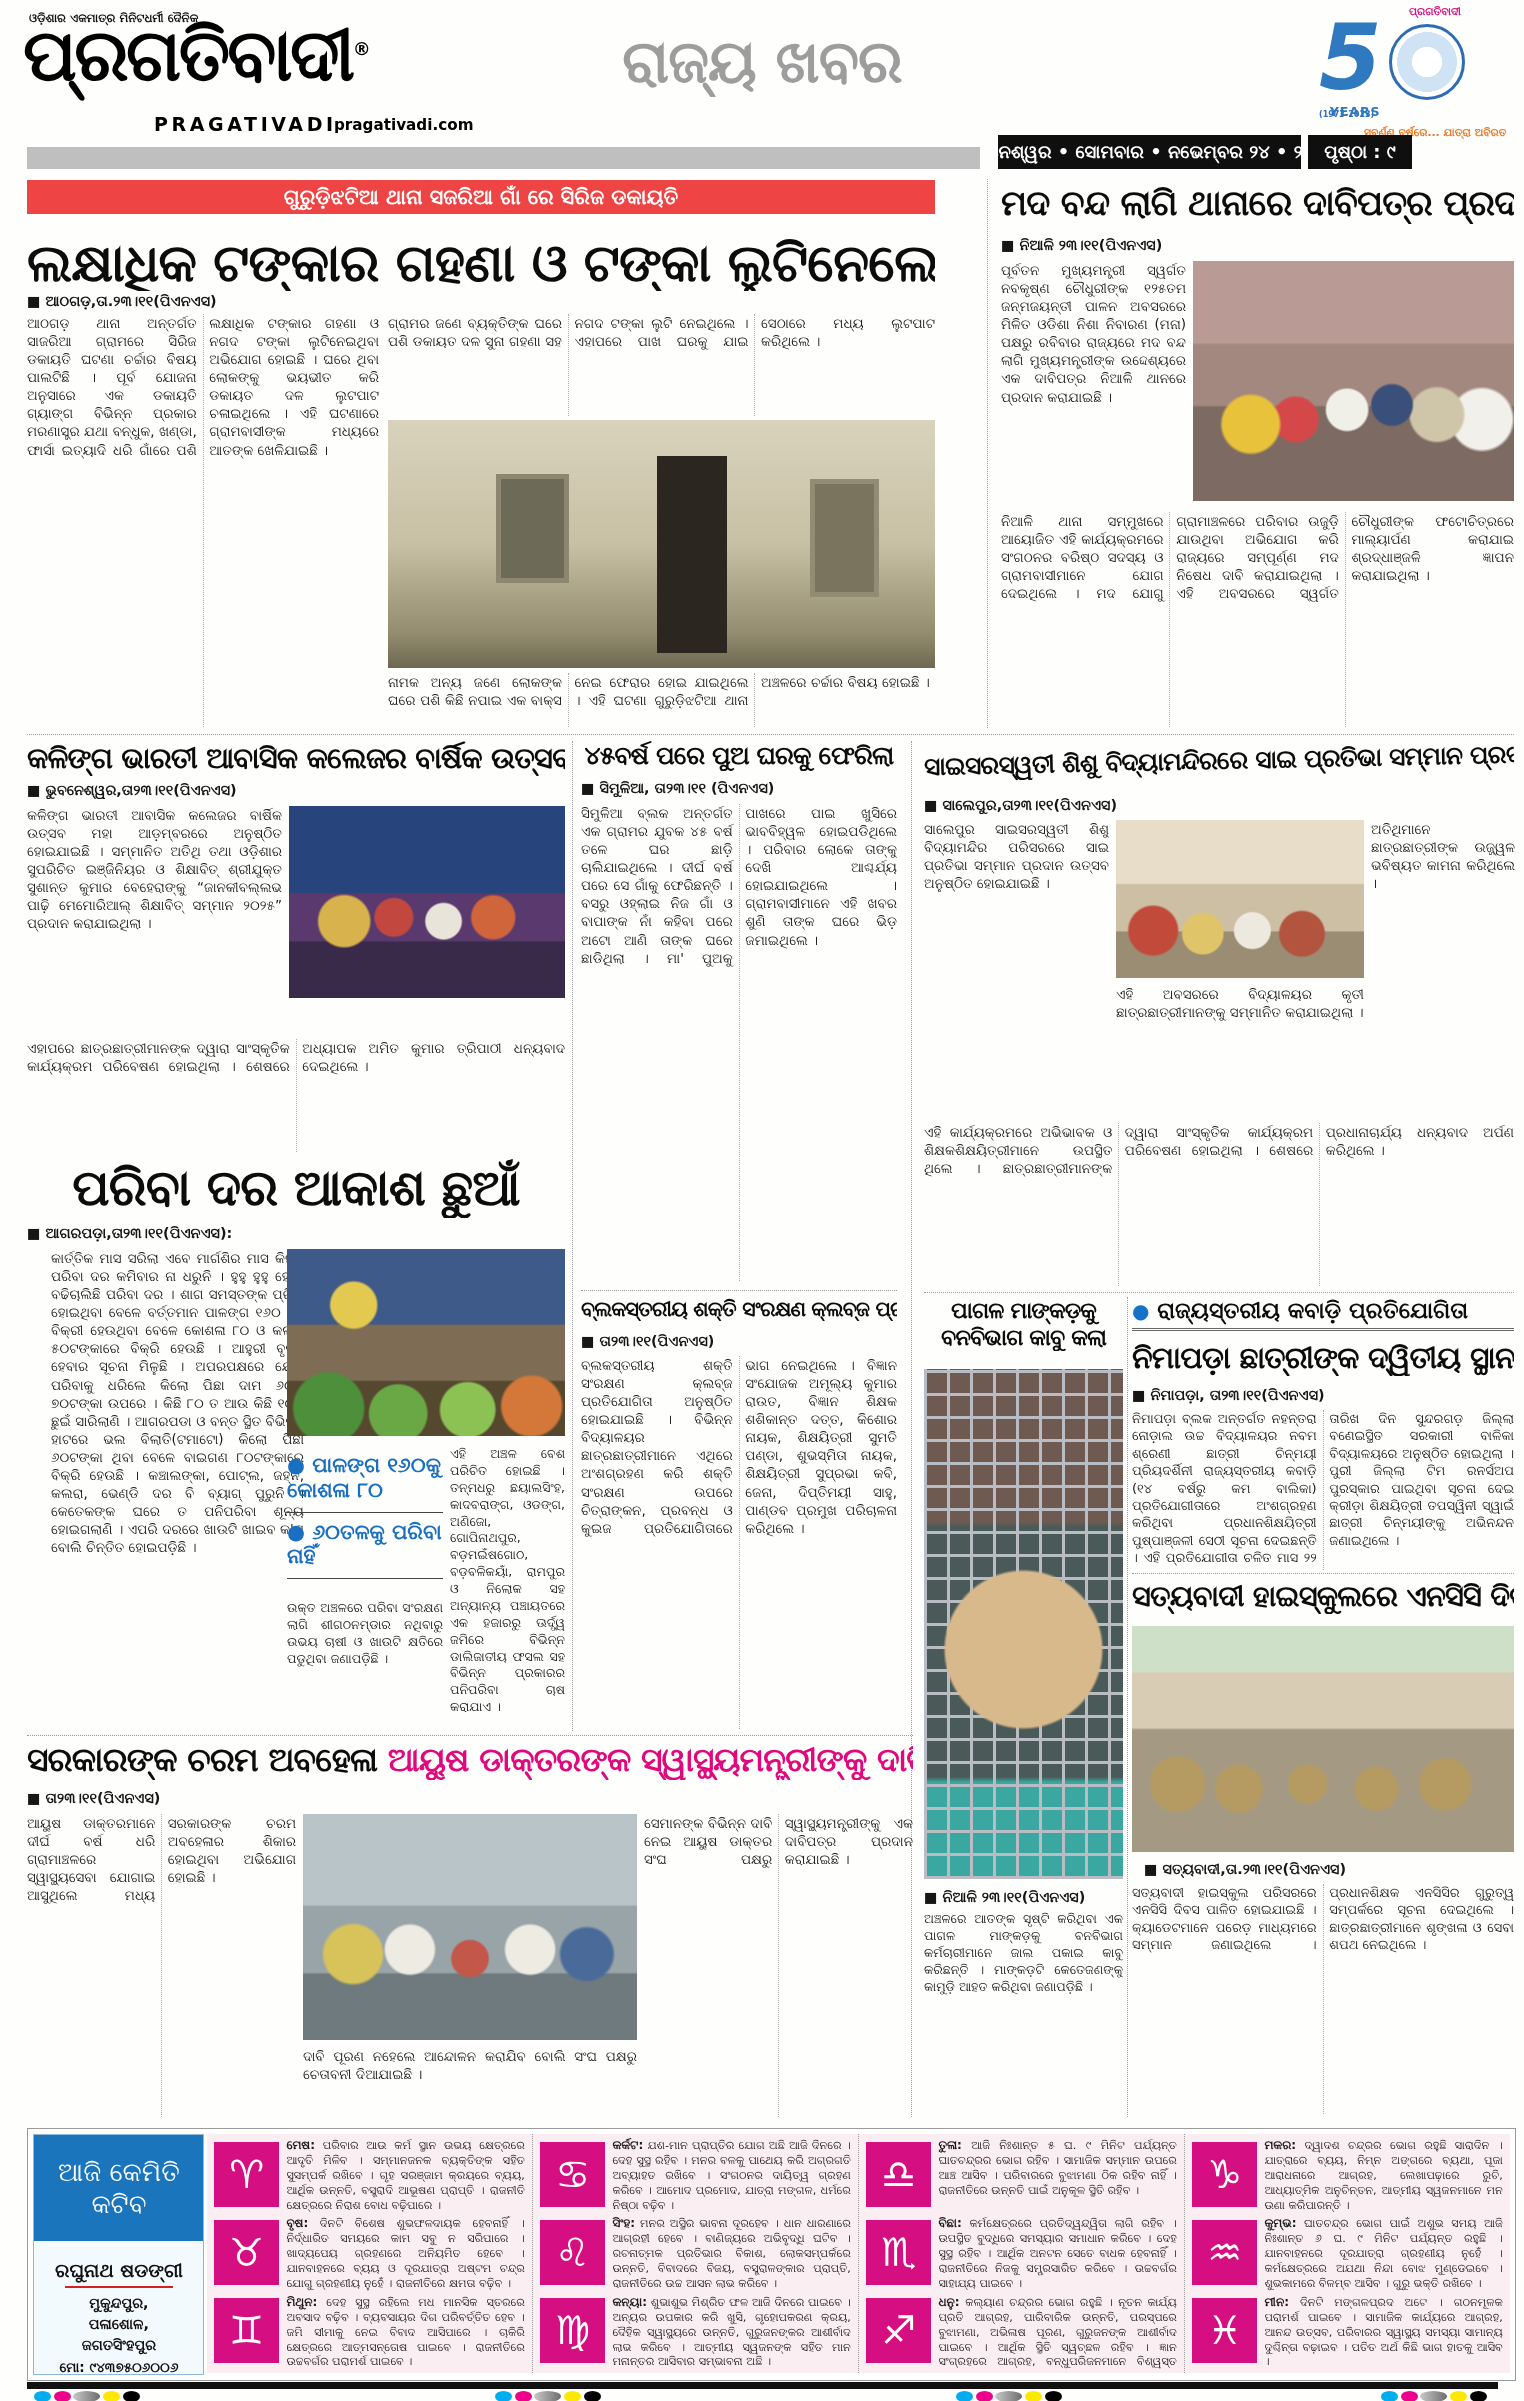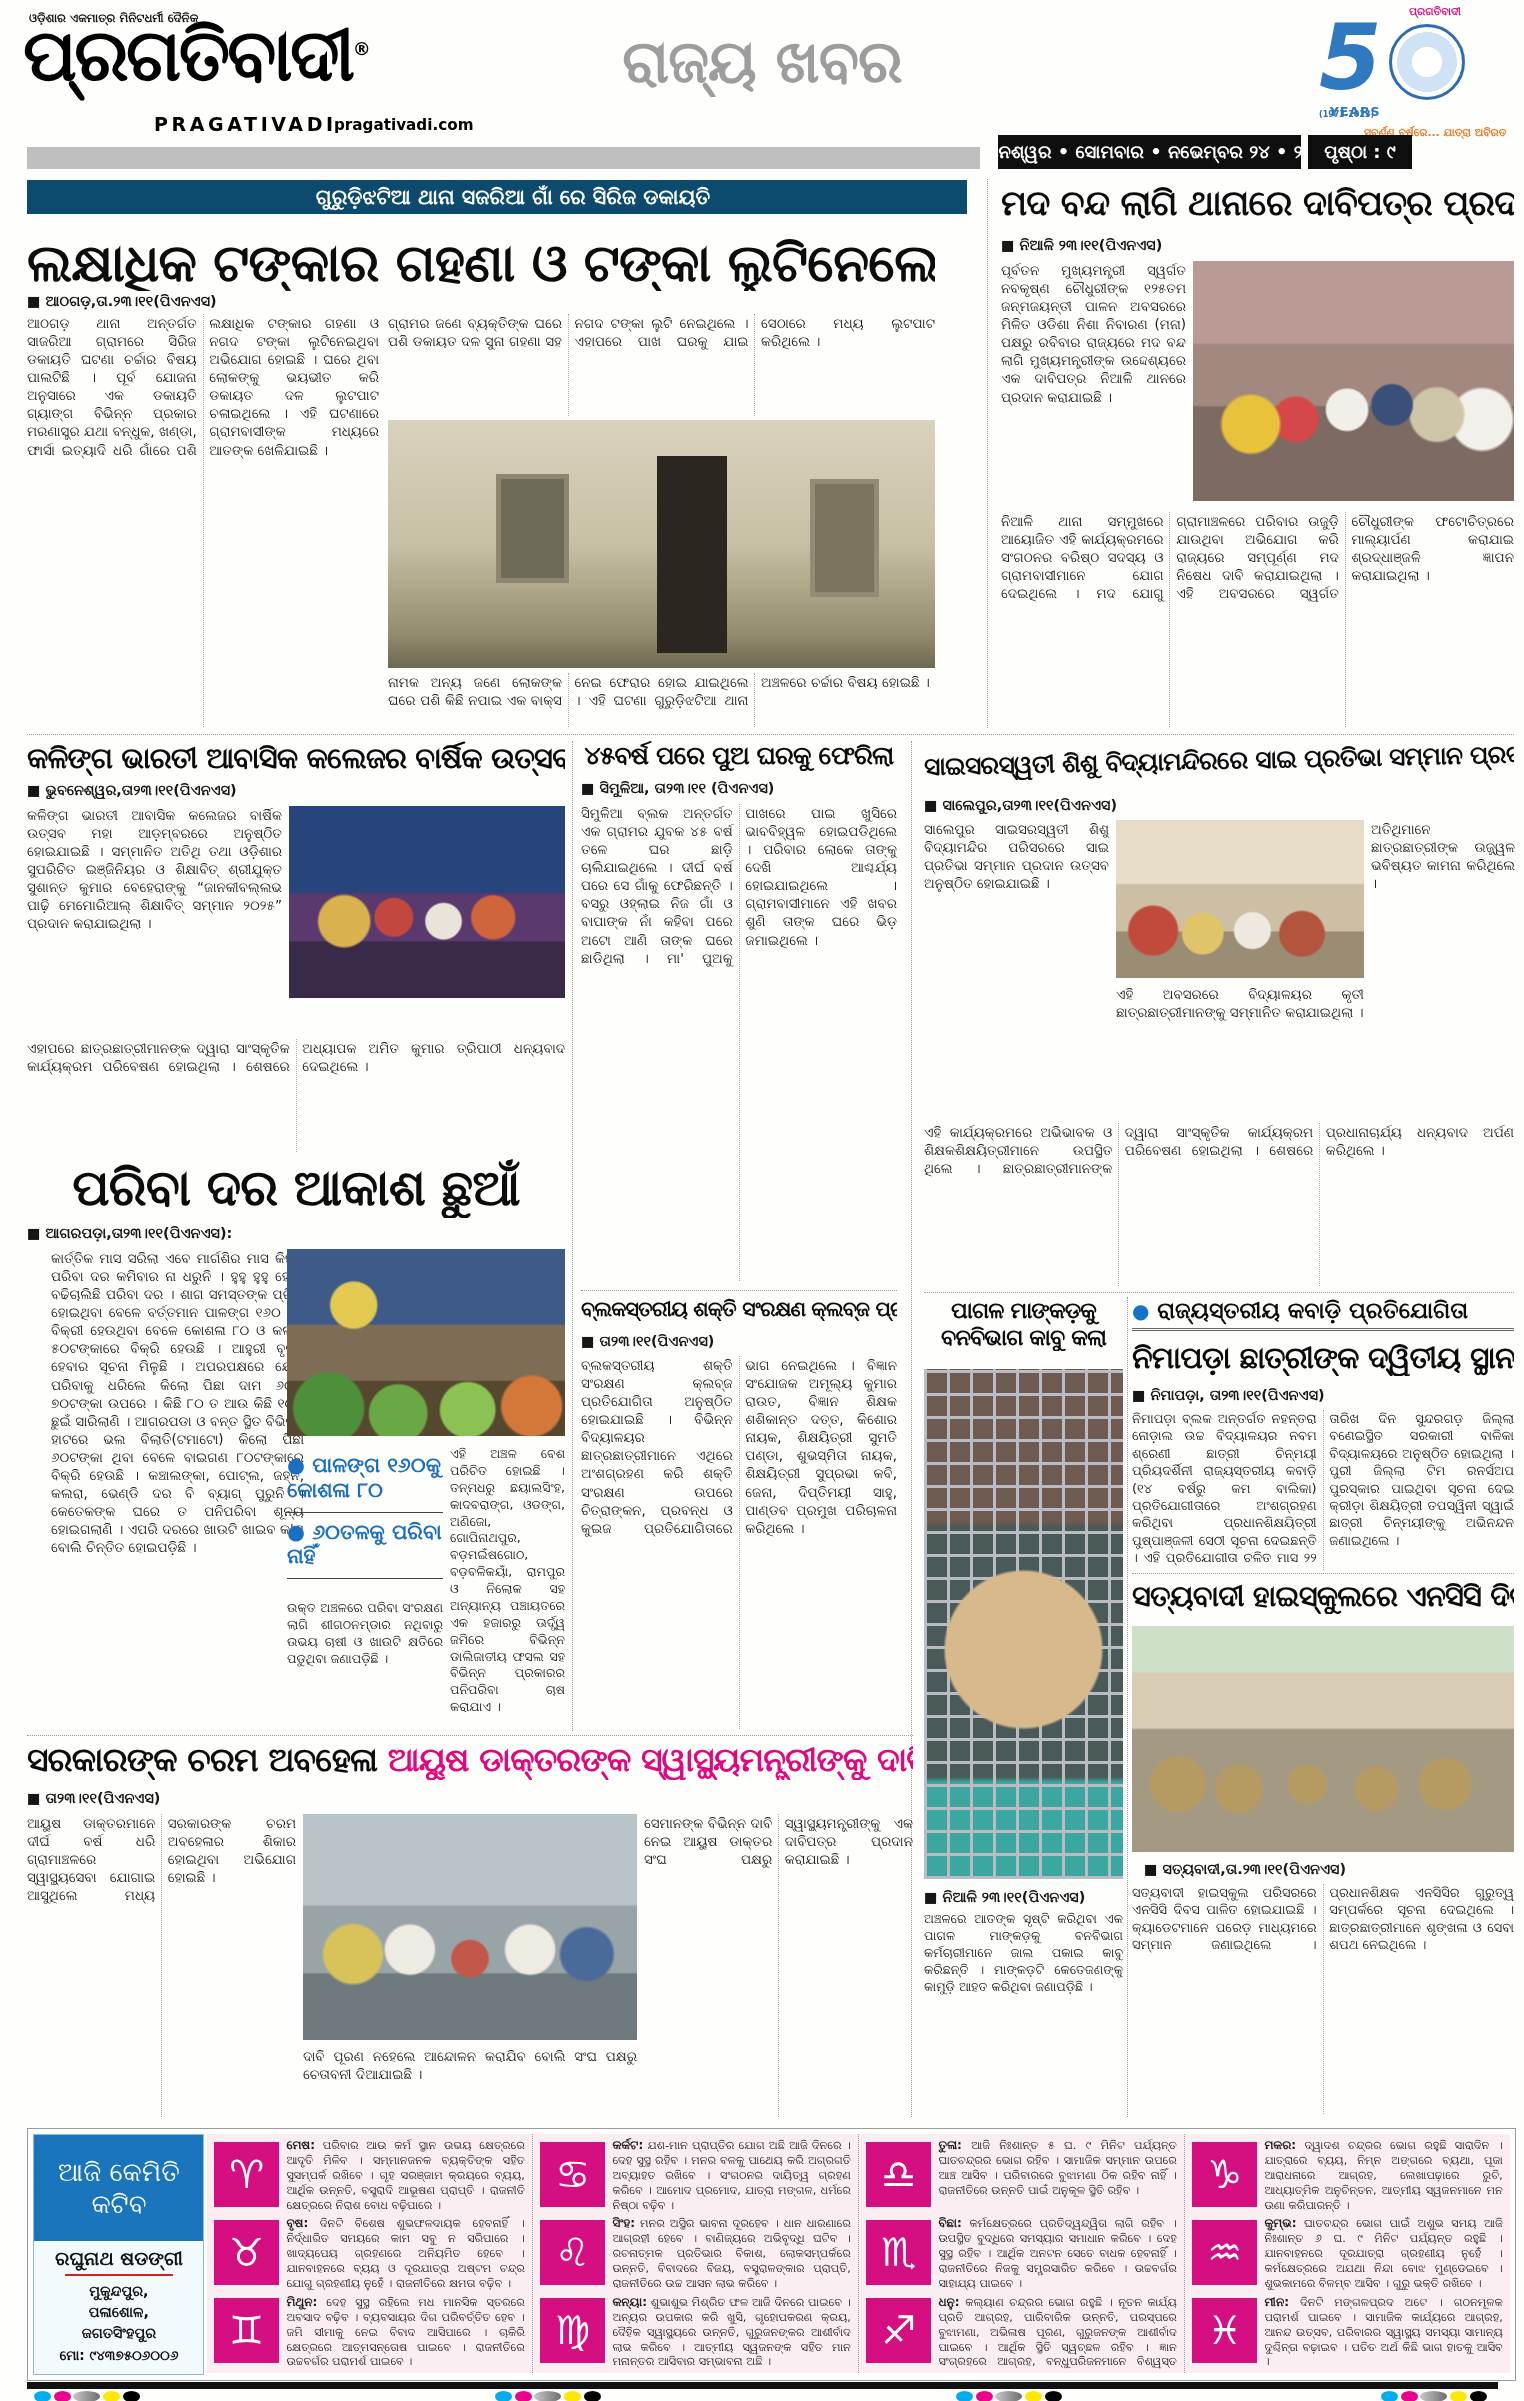--- a/index.html
+++ b/index.html
@@ -35,22 +35,22 @@
              font-style:italic;line-height:1;}
   .l50-seal{position:absolute;left:70px;top:20px;width:70px;height:70px;border-radius:50%;
             border:3.6px solid #2e6db4;background:
             radial-gradient(circle at 50% 50%, #ffffff 0 30%, #cfe3f5 31% 60%, #ffffff 61%);}
   .l50-range{position:absolute;left:0px;top:106px;font-size:8px;color:#2e6db4;font-weight:700;}
   .l50-years{position:absolute;left:10.8px;top:100px;font-size:12.6px;font-weight:900;color:#2e79c0;letter-spacing:0.9px;}
   .l50-slogan{position:absolute;left:45px;top:122px;font-size:10.8px;font-weight:700;color:#e87722;white-space:nowrap;}
 
   
   #st-main{left:27px;top:178px;width:908px;height:553px;}
-  #st-main .kicker{position:absolute;left:0;top:1.8px;width:100%;height:34px;background:#0c4a6e;color:#fff;
-     display:flex;align-items:center;justify-content:center;font-size:20.6px;font-weight:800;overflow:hidden;white-space:nowrap;padding-left:32px;}
+  #st-main .kicker{position:absolute;left:0;top:1.8px;width:100%;height:34px;background:#ef4444;color:#fff;
+     display:flex;align-items:center;justify-content:center;font-size:20.6px;font-weight:800;overflow:hidden;white-space:nowrap;}
   #st-main .hl{position:absolute;left:0;top:41px;width:100%;font-size:52px;line-height:1.08;text-align:right;margin-top:16px;}
   #st-main .byl{position:absolute;left:0;top:115px;}
   #st-main .colsL{position:absolute;left:0;top:136px;width:352px;height:413px;}
   #st-main .colsT{position:absolute;left:361px;top:136px;width:547px;height:102px;}
   #st-main .photo{position:absolute;left:361px;top:242px;width:547px;height:248px;
      background:linear-gradient(180deg,#d9d3bd 0%,#c8c0a4 50%,#948c6e 86%,#6d6852 100%);}
   #st-main .ph-door{position:absolute;left:269px;top:36px;width:70px;height:197px;background:#2c2620;}
   #st-main .ph-win{position:absolute;left:108px;top:54px;width:63px;height:99px;background:#6e6a58;border:5.4px solid #8d8671;}
   #st-main .ph-win2{position:absolute;left:422px;top:59px;width:59px;height:108px;background:#7a745f;border:5.4px solid #938c74;}
   #st-main .colsB{position:absolute;left:361px;top:495px;width:547px;height:54px;}
@@ -193,21 +193,21 @@
        radial-gradient(circle at 85% 62%, #4a6a9a 0 8%, transparent 9%),
        linear-gradient(180deg,#b9c4c8 0 40%,#98a4a8 41% 70%,#6e7a7e 71% 100%);}
   #st-ayush .colR{position:absolute;left:617px;top:74px;width:269px;height:303px;}
   #st-ayush .colB{position:absolute;left:276px;top:307px;width:334px;height:70px;}
 
   
   #horo{left:27px;top:2128px;width:1487px;height:251px;border:0.9px solid #9a9a9a;background:#fff;}
   #horo .h-left{position:absolute;left:5.4px;top:5.4px;width:169px;height:239px;border:0.9px solid #8fb8d8;background:#f3fafd;}
   #horo .h-title{width:100%;height:106px;background:#1b75bc;color:#fff;font-size:26px;font-weight:400;
       display:flex;align-items:center;justify-content:center;text-align:center;line-height:1.25;overflow:hidden;}
-  #horo .h-name{margin-top:6px;text-align:center;font-size:19px;font-weight:800;}
+  #horo .h-name{margin-top:18px;text-align:center;font-size:19px;font-weight:800;}
   #horo .h-rule{width:108px;height:0;border-bottom:2.7px solid #d42222;margin:3.6px auto 5.4px auto;}
   #horo .h-addr{text-align:center;font-size:14.4px;line-height:1.45;font-weight:600;}
   #horo .h-phone{text-align:center;font-size:13.5px;font-weight:800;margin-top:3px;}
   #horo .h-panel{position:absolute;left:179px;top:5.4px;width:1303px;height:239px;background:#fbeef3;display:flex;}
   #horo .h-col{flex:1;padding:3.6px 7.2px;display:flex;flex-direction:column;justify-content:space-between;}
   #horo .h-col + .h-col{border-left:1.8px dotted #999;}
   .z-entry{display:flex;gap:7.2px;align-items:flex-start;height:75px;overflow:hidden;}
   .z-icon{flex:none;width:65px;height:65px;background:#d50f82;color:#fff;display:flex;align-items:center;
           justify-content:center;font-size:39px;margin-top:3.6px;}
   .z-text{font-size:11.3px;line-height:1.32;text-align:justify;color:#1c1c1c;}

